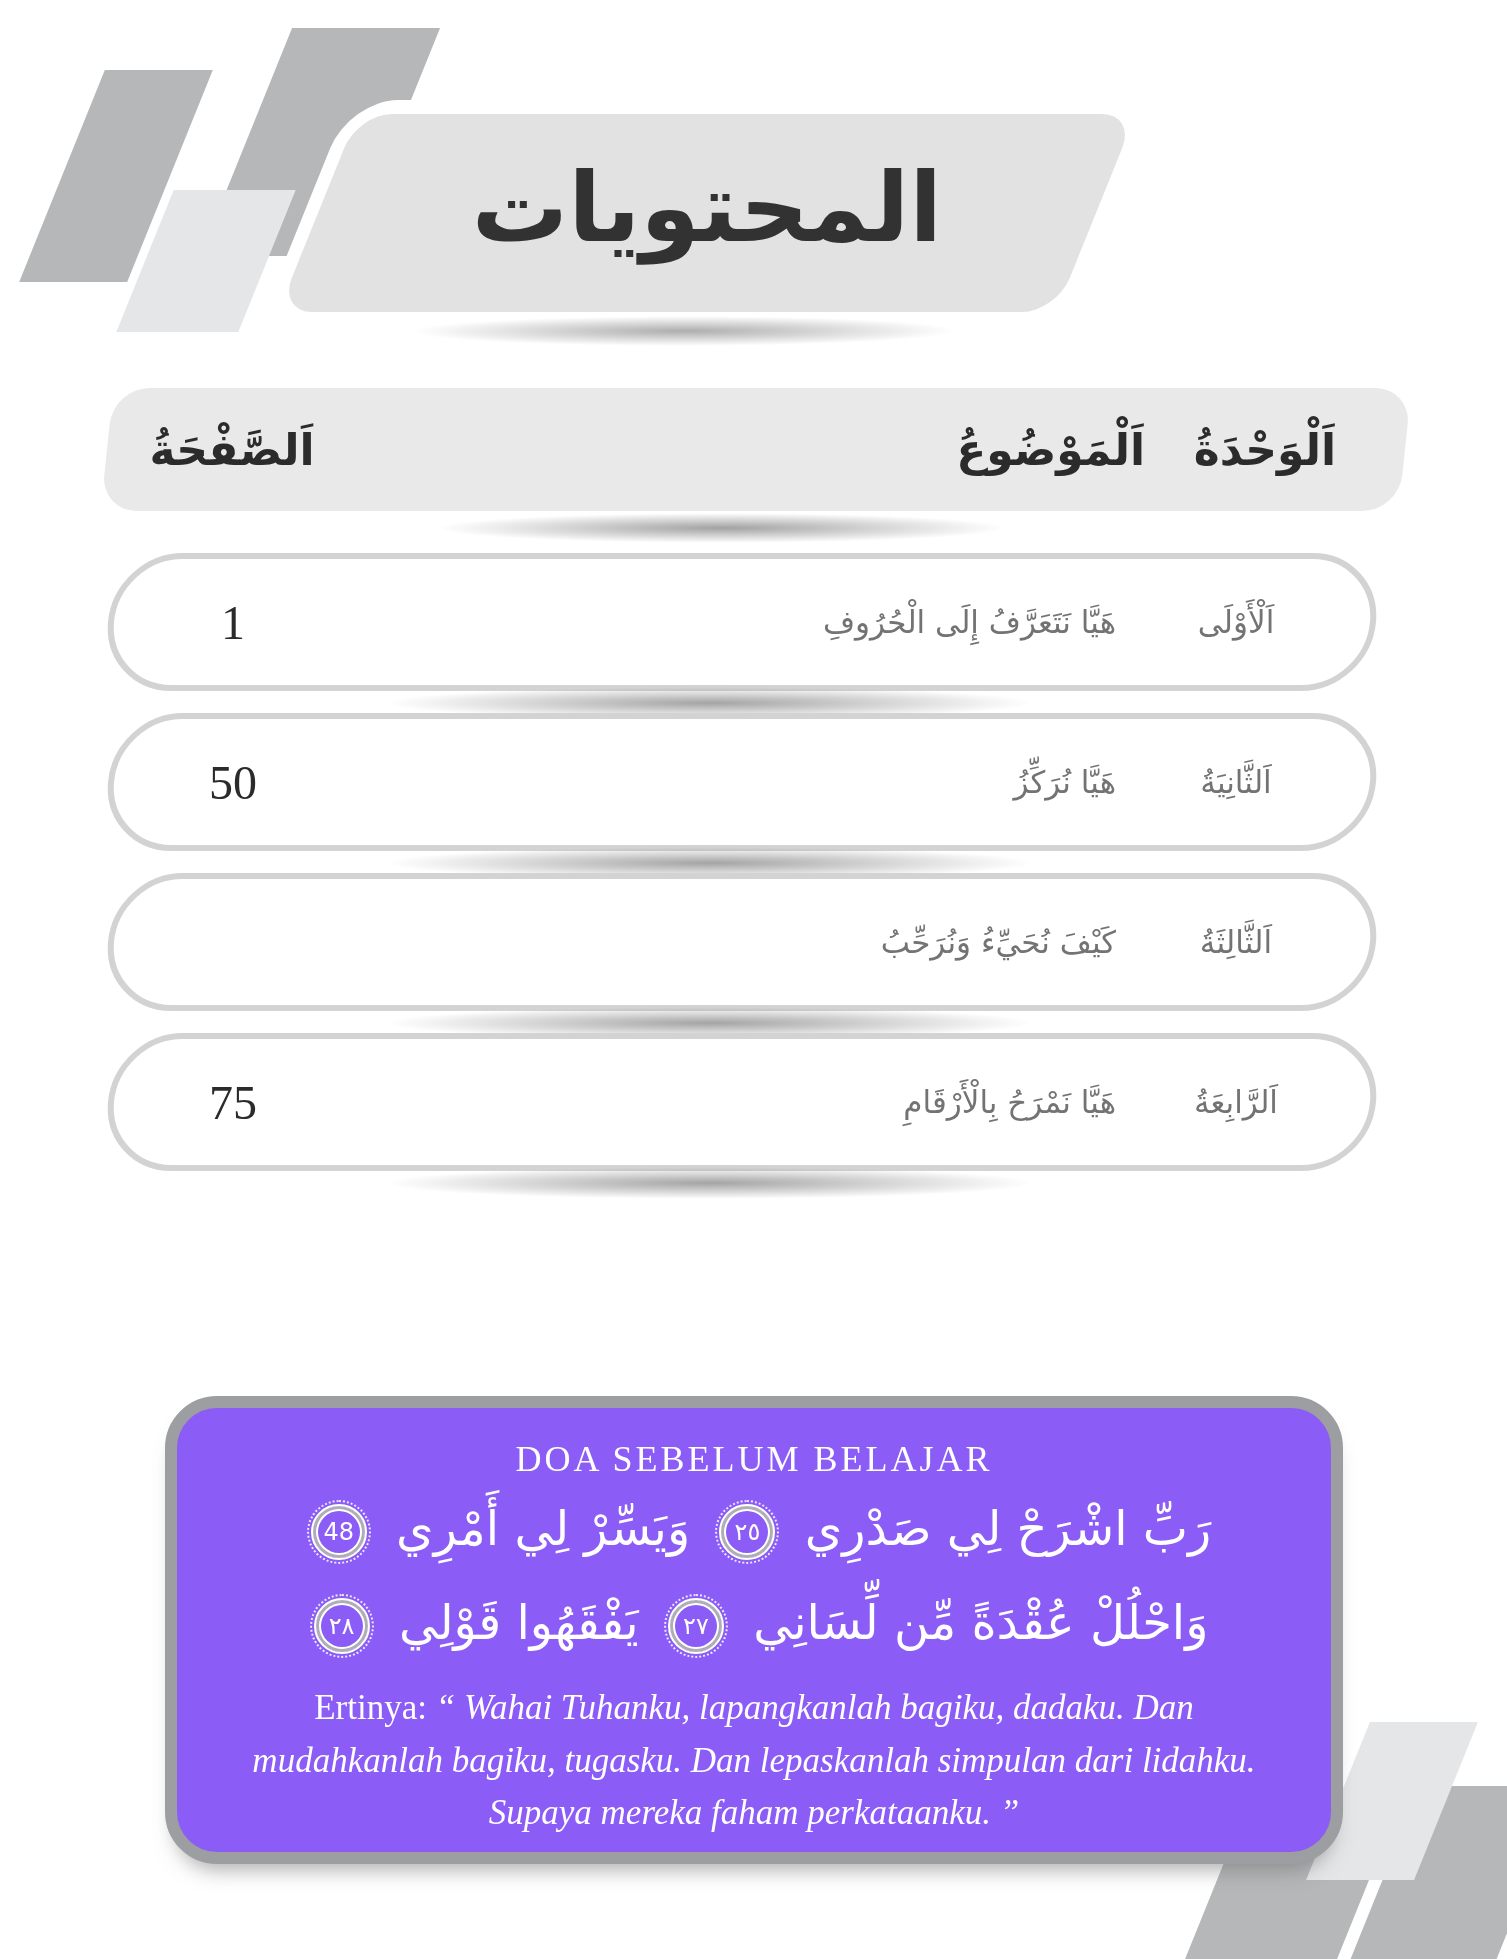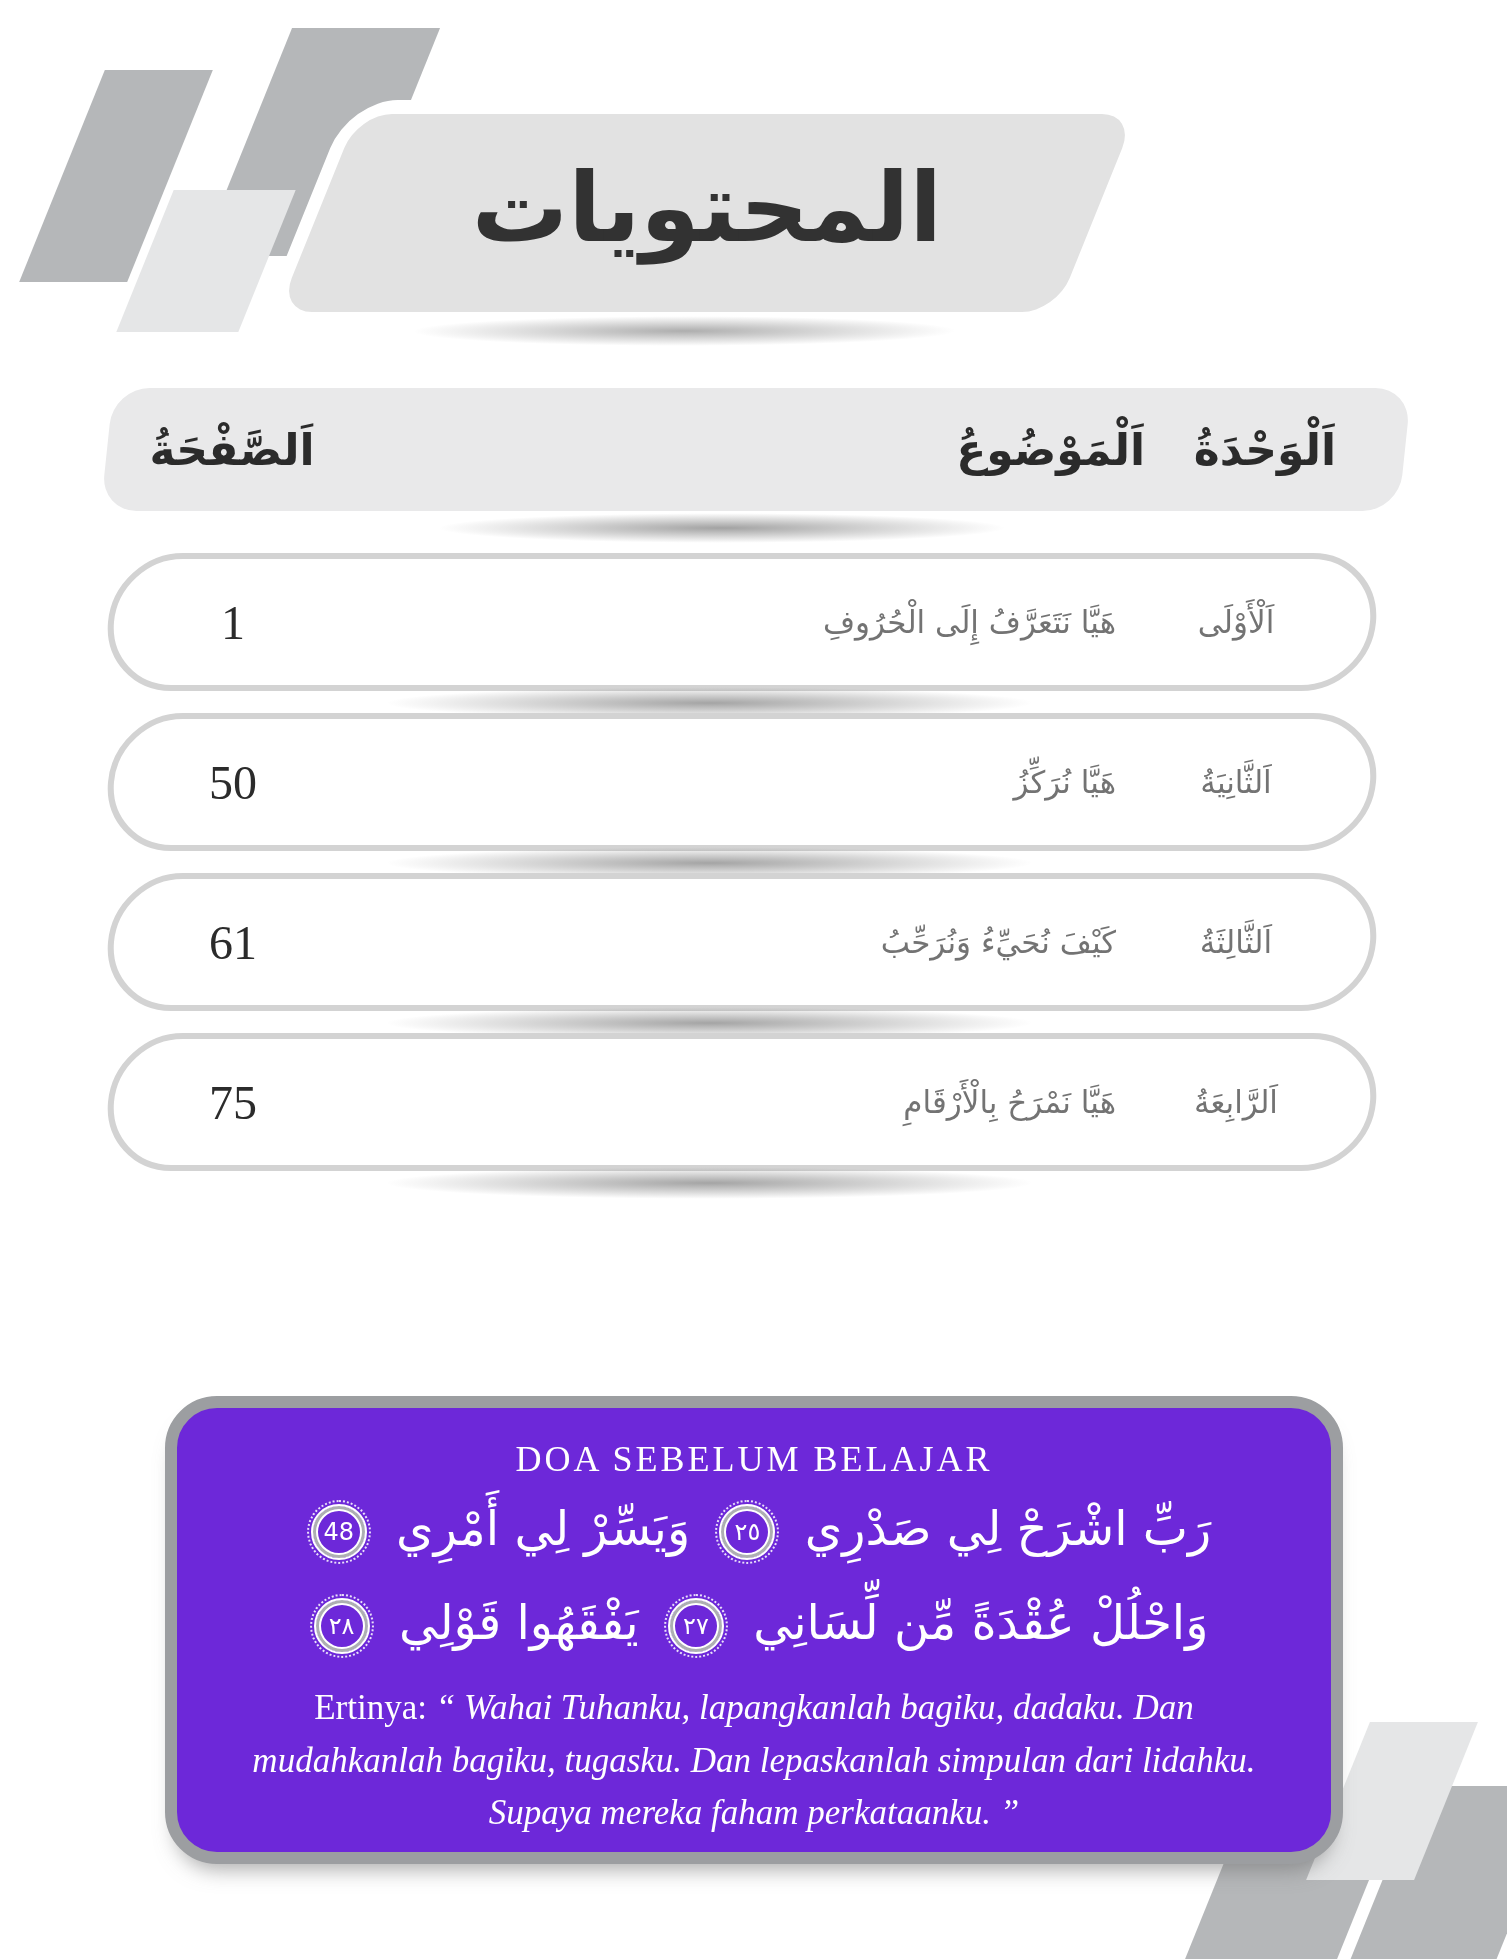--- a/index.html
+++ b/index.html
@@ -70,21 +70,21 @@
   .row-pill::after{
     content:"";position:absolute;left:22%;right:26%;bottom:-34px;height:32px;
     background:radial-gradient(ellipse at center, rgba(65,65,65,.48) 0%, rgba(65,65,65,0) 70%);
   }
   .arabic{font-size:31px;color:#737373;}
   .pagenum{font-family:"Liberation Serif","DejaVu Serif",serif;font-size:48px;color:#2b2b2b;}
 
   
   .doa{
     position:absolute;left:165px;top:1396px;width:1178px;height:468px;
-    background:#6d28d9;border:12px solid #9c9ea1;border-radius:52px;
+    background:#8b5cf6;border:12px solid #9c9ea1;border-radius:52px;
     box-sizing:border-box;text-align:center;color:#ffffff;z-index:2;
     box-shadow:0 16px 20px -10px rgba(110,110,110,.55);
   }
   .doa-heading{
     margin-top:30px;
     font-family:"Liberation Serif","DejaVu Serif",serif;
     font-size:36px;letter-spacing:3px;
   }
   .doa-arabic{direction:rtl;font-size:48px;line-height:1.1;margin-top:22px;}
   .doa-arabic.second{margin-top:36px;}
@@ -142,21 +142,20 @@
     <div class="bar-content">
       <div class="col-page pagenum">50</div>
       <div class="col-topic arabic" dir="rtl">هَيَّا نُرَكِّزُ</div>
       <div class="col-unit arabic" dir="rtl">اَلثَّانِيَةُ</div>
     </div>
   </div>
 
   <div class="row-wrap" style="top:873px">
     <div class="row-pill"></div>
     <div class="bar-content">
-      <div class="col-page pagenum">61</div>
       <div class="col-topic arabic" dir="rtl">كَيْفَ نُحَيِّءُ وَنُرَحِّبُ</div>
       <div class="col-unit arabic" dir="rtl">اَلثَّالِثَةُ</div>
     </div>
   </div>
 
   <div class="row-wrap" style="top:1033px">
     <div class="row-pill"></div>
     <div class="bar-content">
       <div class="col-page pagenum">75</div>
       <div class="col-topic arabic" dir="rtl">هَيَّا نَمْرَحُ بِالْأَرْقَامِ</div>

